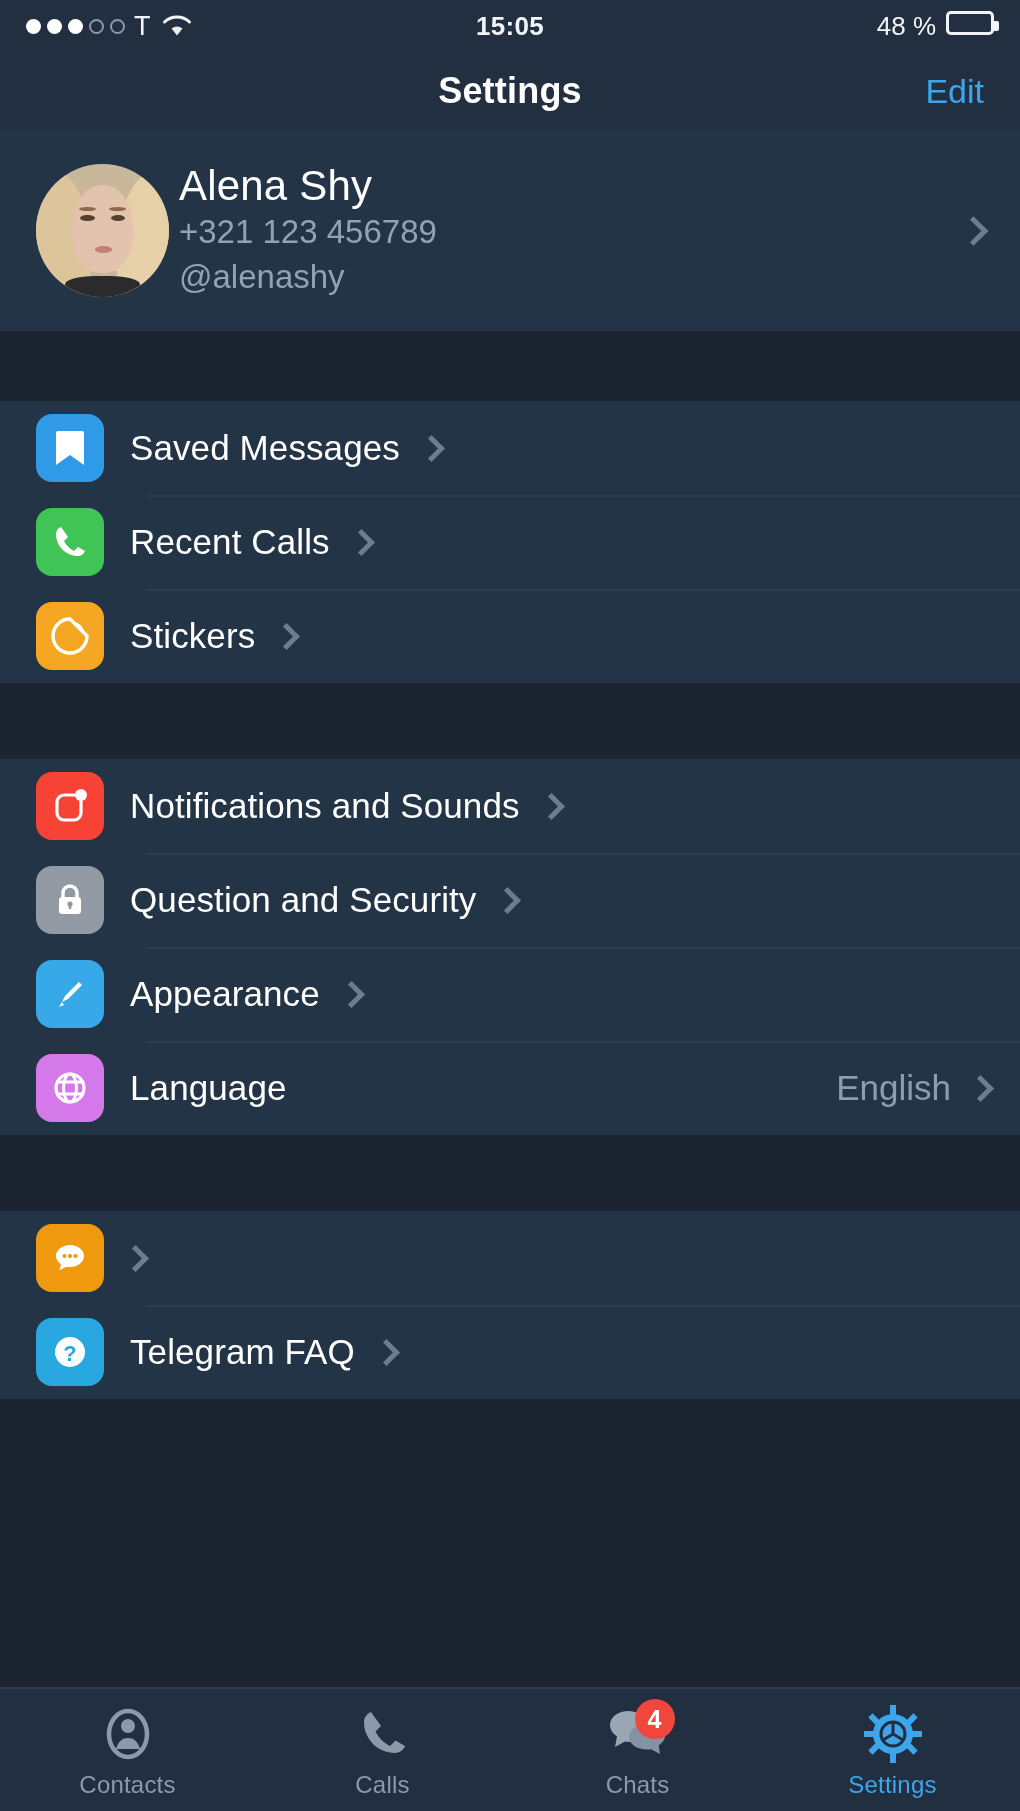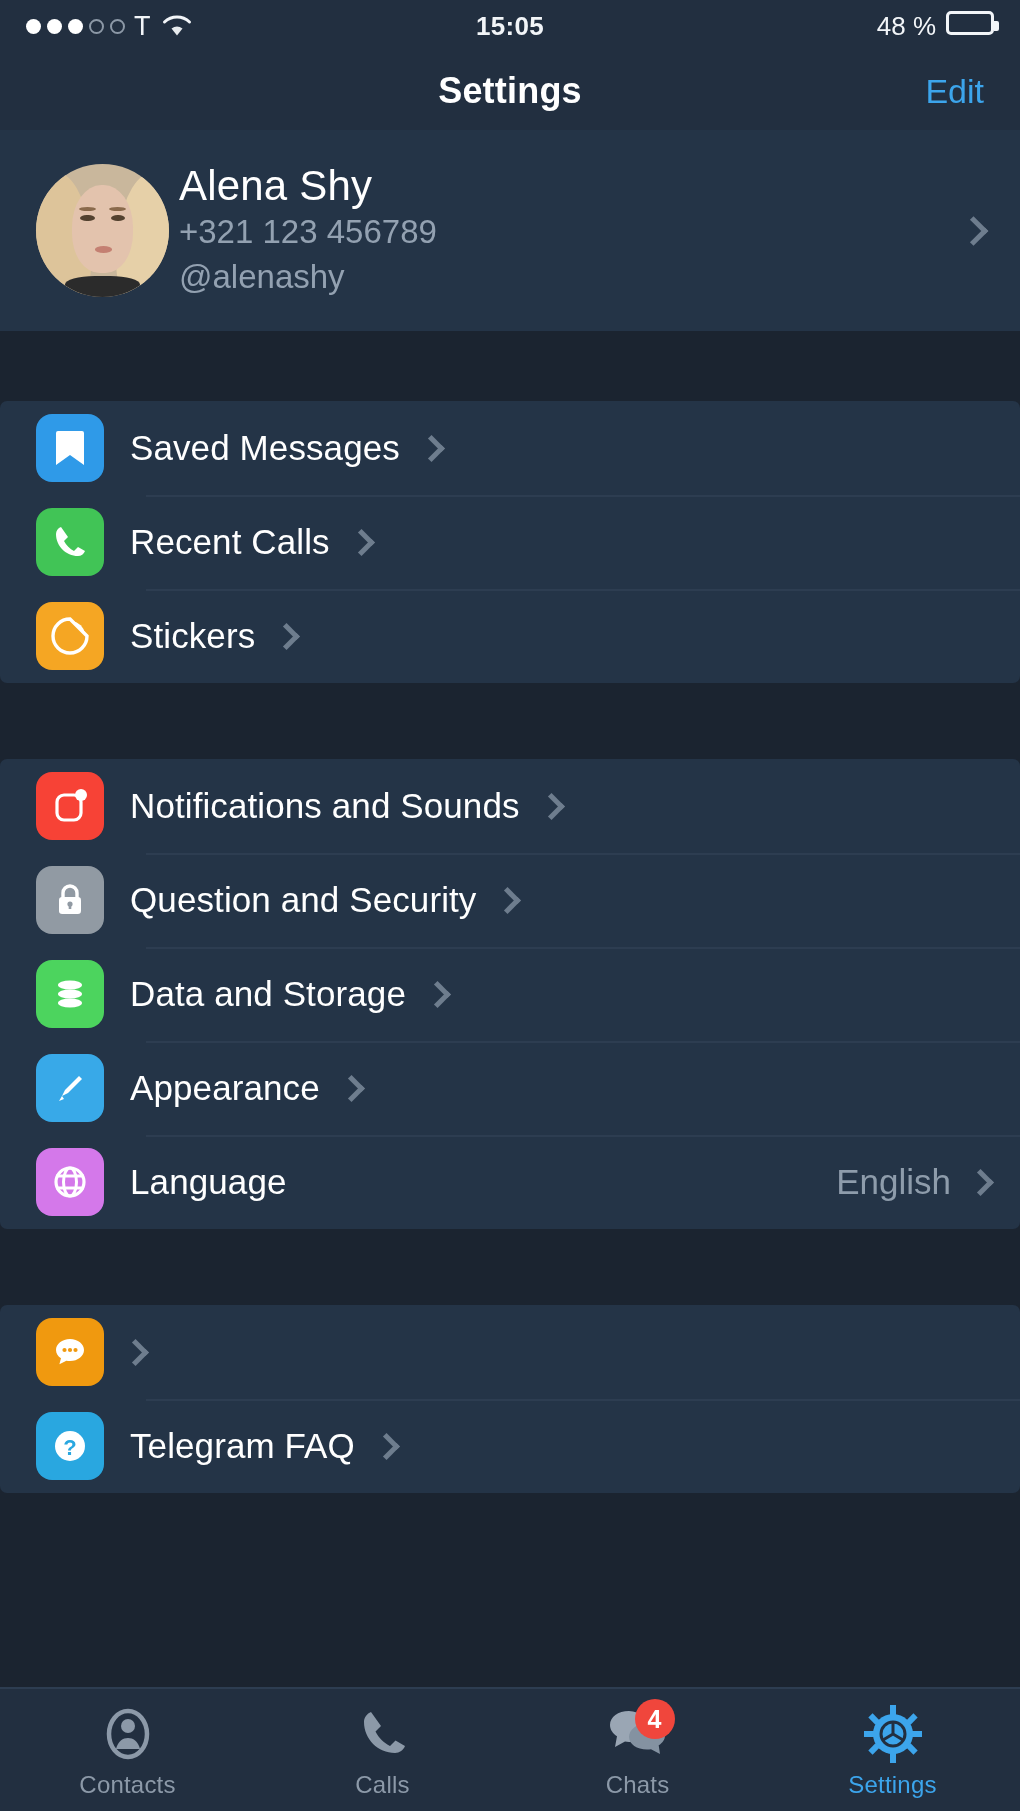--- a/index.html
+++ b/index.html
@@ -77,21 +77,21 @@
   .avatar .lips { position: absolute; left: 44%; top: 62%; width: 13%; height: 5%; background: #c48072; border-radius: 50%; }
   .avatar .top { position: absolute; left: 22%; bottom: 0; width: 56%; height: 16%; background: #2b2b2b; border-radius: 40% 40% 0 0; }
 
   .profile-text { margin-left: 10px; display: flex; flex-direction: column; gap: 2px; }
   .p-name { color: #ffffff; font-size: 42px; font-weight: 400; letter-spacing: .2px; line-height: 1.12; }
   .p-phone { color: #93a1b1; font-size: 33px; font-weight: 400; line-height: 1.3; }
   .p-username { color: #93a1b1; font-size: 33px; font-weight: 400; line-height: 1.3; }
 
   
   .gap { background: #1b2430; }
-  .group { background: #243447; border-radius: 7px; }
+  .group { background: #243447; }
   .row {
     height: 94px; display: flex; align-items: center;
     padding-left: 36px; padding-right: 30px; position: relative;
   }
   .row + .row::before {
     content: ""; position: absolute; left: 146px; right: 0; top: 0;
     height: 2px; background: #2d3d51;
   }
   .ico {
     width: 68px; height: 68px; border-radius: 16px; flex: 0 0 auto;
@@ -229,31 +229,20 @@
     <div class="row">
       <span class="ico" style="background:#919aa3">
         <svg width="36" height="38" viewBox="0 0 36 38">
           <path d="M11 17v-5a7 7 0 0 1 14 0v5" fill="none" stroke="#fff" stroke-width="3.4"></path>
           <rect x="7" y="16" width="22" height="17" rx="3.2" fill="#fff"></rect>
           <circle cx="18" cy="23" r="2.6" fill="#919aa3"></circle>
           <rect x="16.7" y="23" width="2.6" height="5" fill="#919aa3"></rect>
         </svg>
       </span>
       <span class="row-label">Question and Security</span>
-      <span class="chev"></span>
-    </div>
-    <div class="row">
-      <span class="ico" style="background:#4cd45e">
-        <svg width="38" height="38" viewBox="0 0 38 38">
-          <ellipse cx="19" cy="10" rx="12" ry="4.6" fill="#fff"></ellipse>
-          <ellipse cx="19" cy="19" rx="12" ry="4.6" fill="#fff"></ellipse>
-          <ellipse cx="19" cy="28" rx="12" ry="4.6" fill="#fff"></ellipse>
-        </svg>
-      </span>
-      <span class="row-label">Data and Storage</span>
       <span class="chev"></span>
     </div>
     <div class="row">
       <span class="ico" style="background:#38a9e8">
         <svg width="38" height="38" viewBox="0 0 38 38">
           <path d="M28 7 L14 21 l-3 6 6-3 14-14z" fill="#fff"></path>
           <path d="M11 27 l-3 5 5-2z" fill="#fff"></path>
         </svg>
       </span>
       <span class="row-label">Appearance</span>

